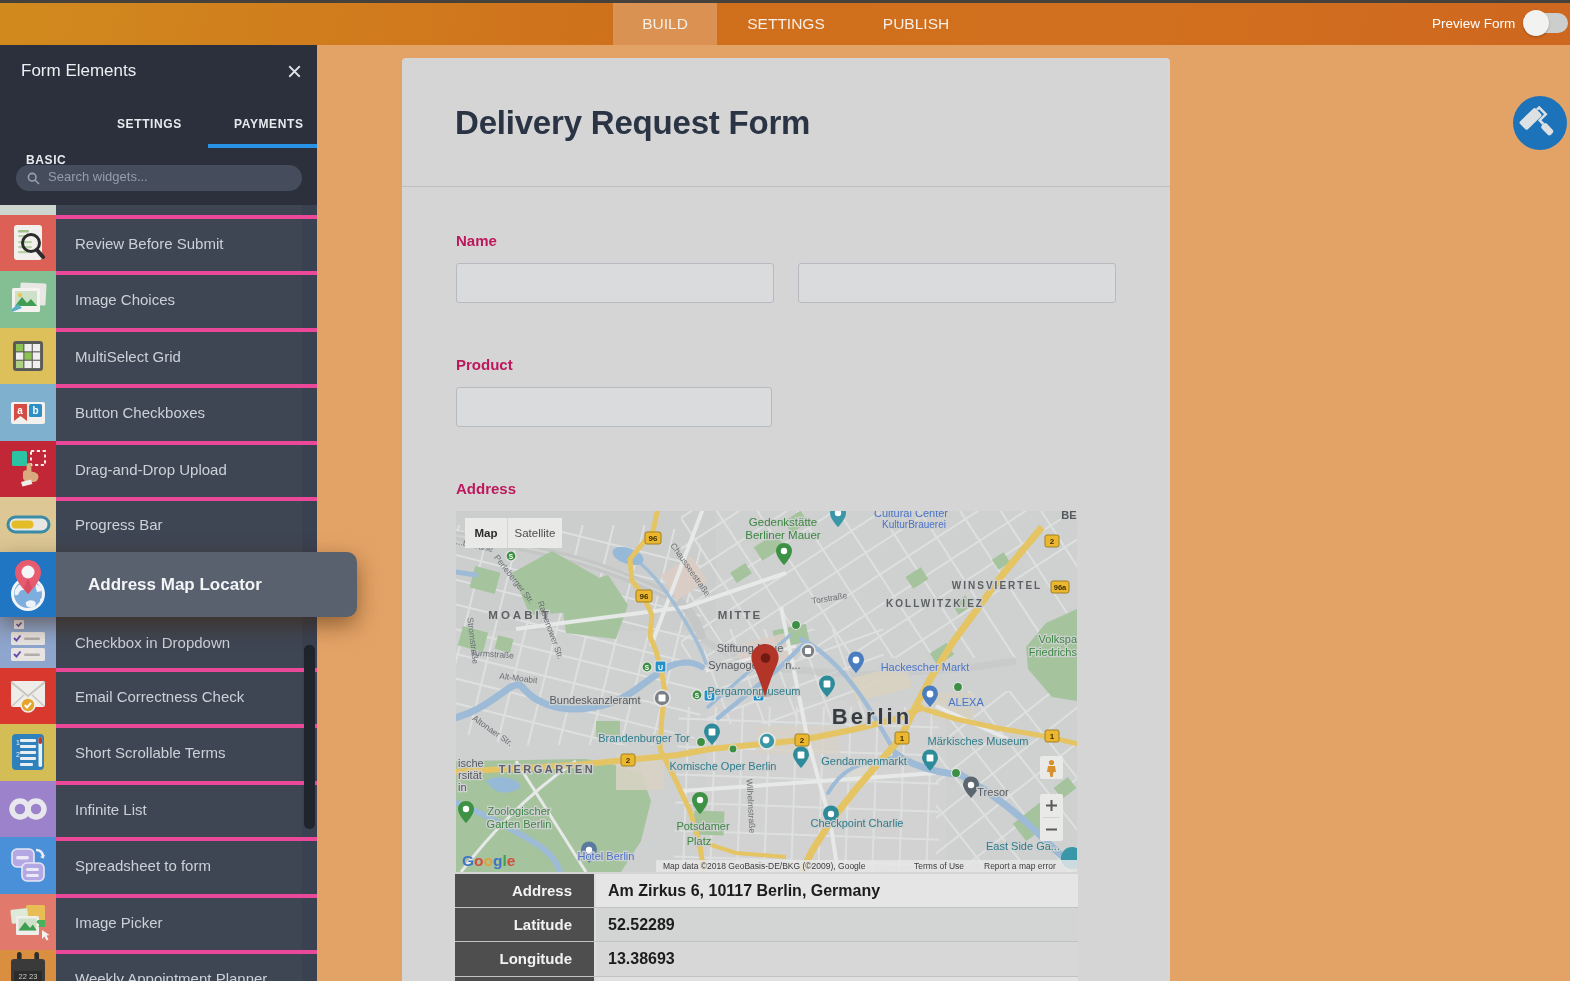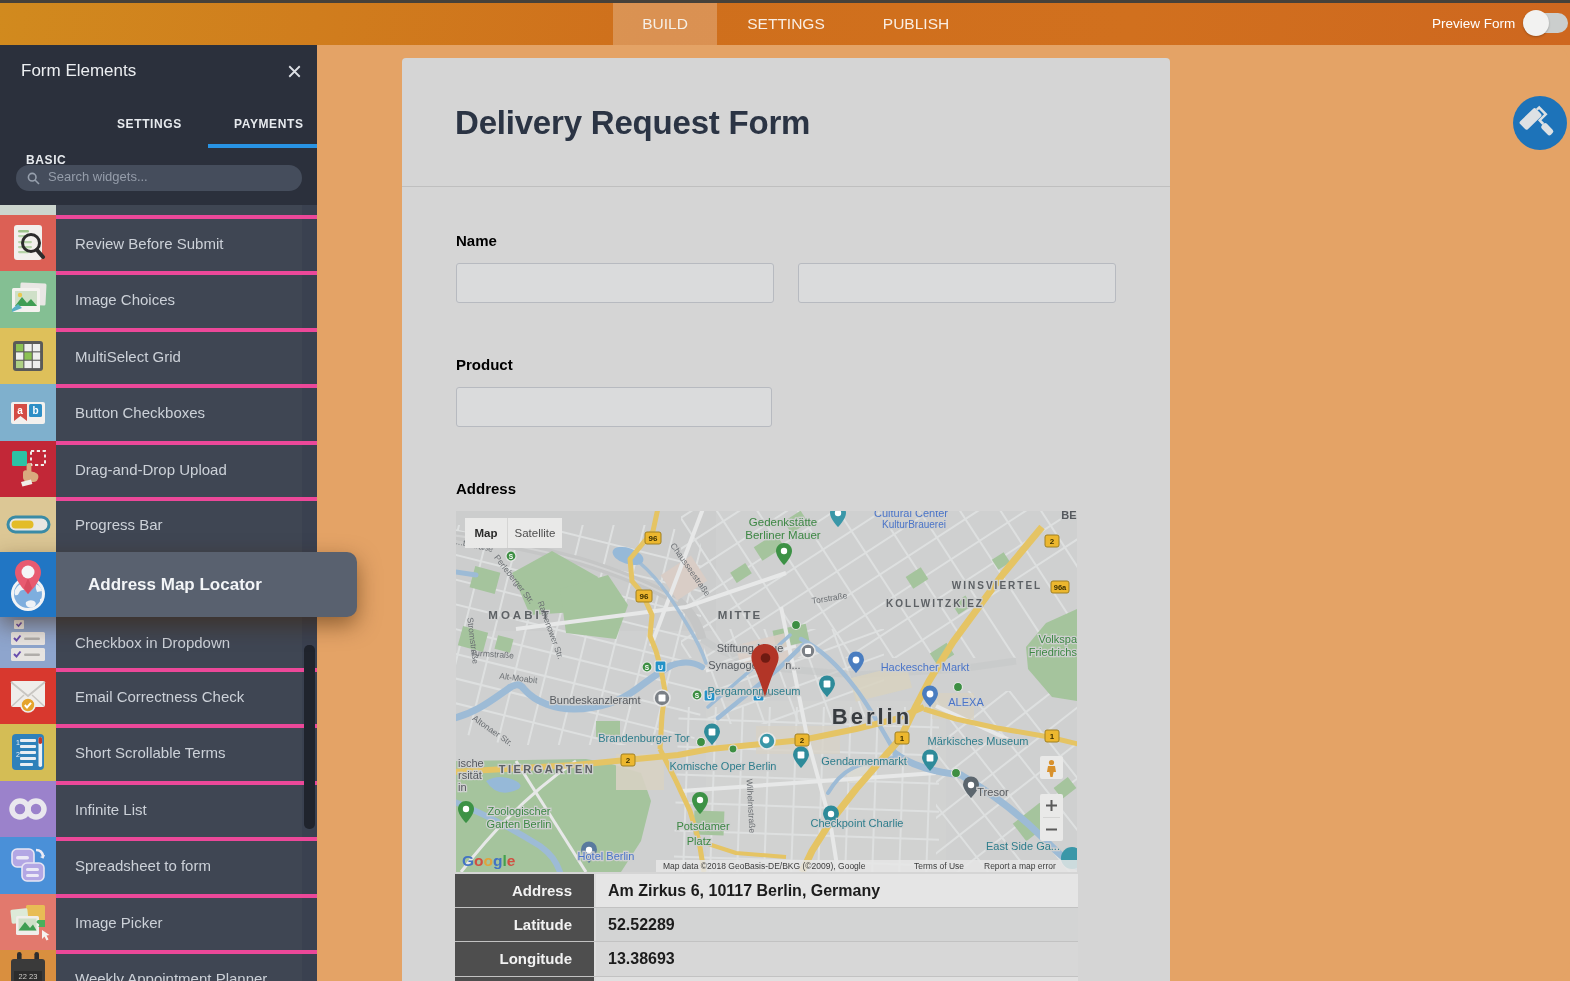--- a/index.html
+++ b/index.html
@@ -15,21 +15,21 @@
 .t-settings{left:747px;width:78px;text-align:center;color:rgba(255,255,255,0.88);}
 .t-publish{left:881px;width:70px;text-align:center;color:rgba(255,255,255,0.88);}
 .pf-label{left:1432px;top:0;width:90px;height:42px;line-height:42px;font-size:13.5px;font-weight:400;color:#fff;}
 .toggle-pill{left:1523px;top:10px;width:45px;height:20px;border-radius:10px;background:#cbcecd;}
 .toggle-knob{left:1523px;top:7px;width:26px;height:26px;border-radius:50%;background:#f2f2f1;box-shadow:0 1px 2px rgba(0,0,0,0.25);}
 
 .canvas{left:0;top:45px;width:1570px;height:936px;background:#e4a366;border-radius:20px;}
 .card{left:402px;top:13px;width:768px;height:936px;background:#d5d5d5;border-radius:4px 4px 0 0;}
 .cardhead{left:0;top:0;width:768px;height:128px;border-bottom:1px solid #bfbfbf;}
 .h1{left:53px;top:46px;font-size:33px;font-weight:700;color:#2b3444;letter-spacing:-0.2px;}
-.flabel{font-size:15px;font-weight:700;color:#000000;}
+.flabel{font-size:15px;font-weight:700;color:#be185d;}
 .inp{height:40px;background:#dadbdc;border:1px solid #b7bac0;border-radius:3px;box-sizing:border-box;}
 
 .tbl-h{width:139px;background:#4e4e4e;color:#f2f2f2;font-size:15px;font-weight:700;text-align:right;box-sizing:border-box;padding-right:22px;}
 .tbl-v{font-size:16px;font-weight:700;color:#1c1c1c;box-sizing:border-box;padding-left:12px;}
 
 .fab{left:1513px;top:96px;width:54px;height:54px;border-radius:50%;background:#1d73b9;}
 
 .sidebar{left:0;top:45px;width:317px;height:936px;background:#3f4653;}
 .sb-top{left:0;top:0;width:317px;height:160px;background:#2b303c;}
 .sb-title{left:21px;top:16px;font-size:17px;color:#eceef1;}

